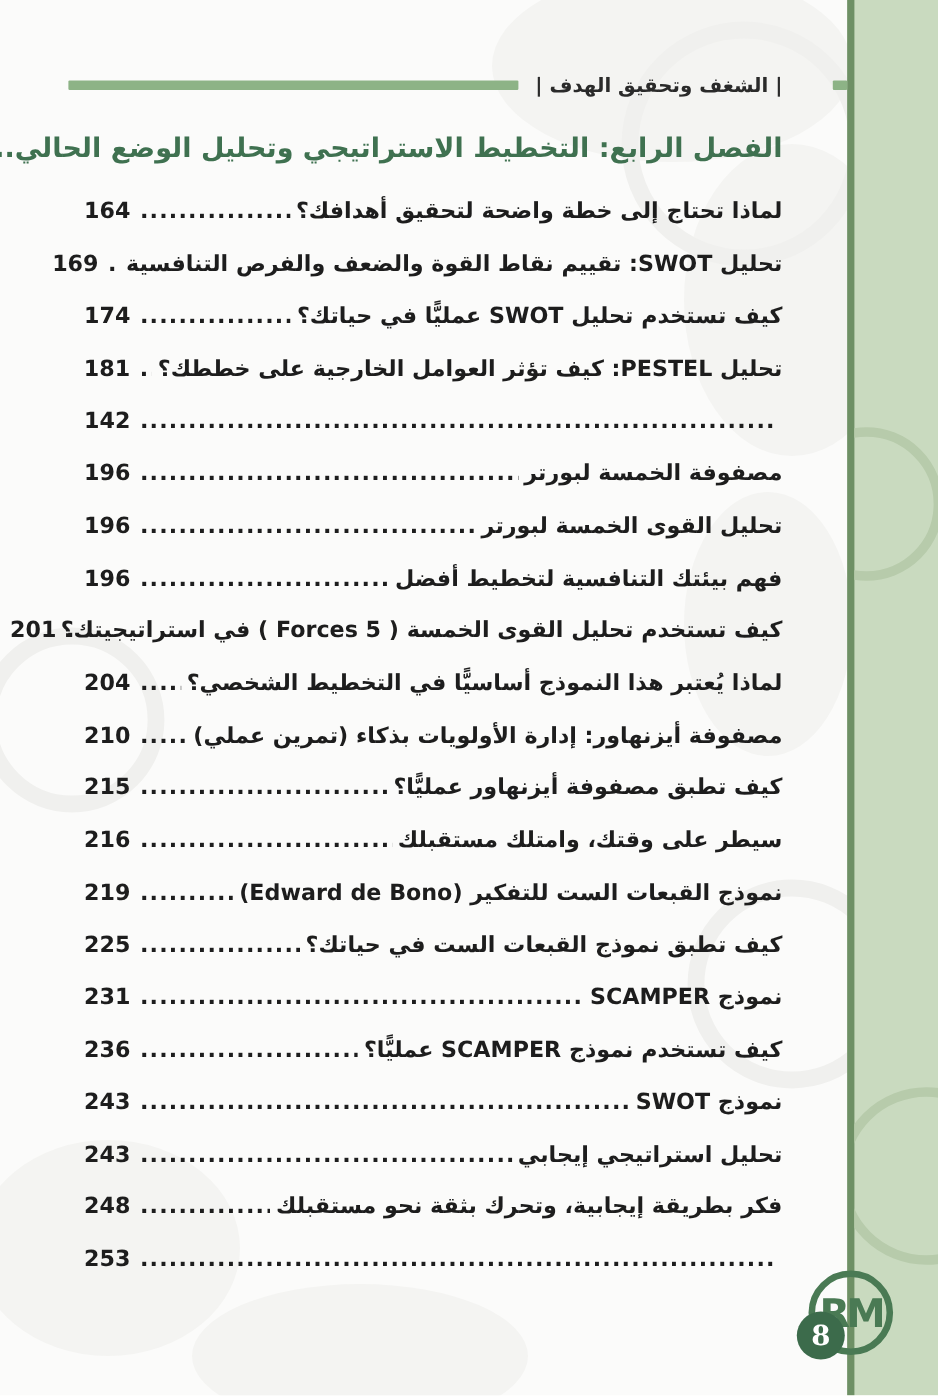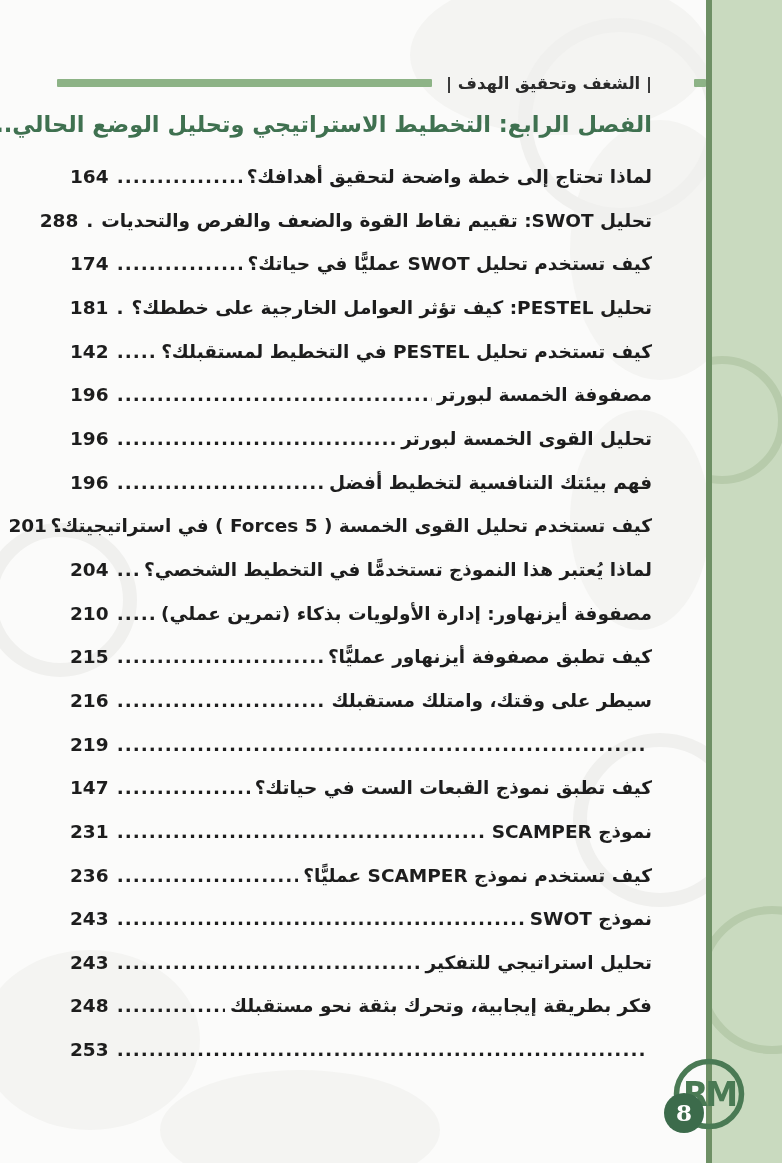--- a/index.html
+++ b/index.html
@@ -16,21 +16,21 @@
   .sidebar{
     position:absolute;top:0;right:0;bottom:0;
     width:70px;
     background:#c9dabf;
     border-left:6px solid #6e9065;
     z-index:2;
   }
   .sidebar-pattern{position:absolute;inset:0;overflow:hidden;}
   
   .header{
-    position:absolute;top:64px;left:57px;right:76px;height:38px;
+    position:absolute;top:52px;left:57px;right:76px;height:38px;
     display:flex;align-items:center;
     z-index:3;
     justify-content:center;
   }
   .rule{height:8px;background:#8db386;border-radius:1px;}
   .rule-long{flex:1 1 auto;}
   .rule-short{flex:0 0 12px;margin-left:42px;}
   .header-title{
     margin-left:14px;
     direction:rtl;
@@ -108,39 +108,38 @@
   <h1 class="chapter-title"><span>الفصل الرابع: التخطيط الاستراتيجي وتحليل الوضع الحالي</span><span>....</span></h1>
 
   <main class="toc" id="toc-list">
     <div class="toc-row">
       <span class="entry-title">لماذا تحتاج إلى خطة واضحة لتحقيق أهدافك؟</span>
       <span class="leader">................................................................................................................................................................</span>
       <span class="entry-page">164</span>
     </div>
 
     <div class="toc-row">
-      <span class="entry-title">تحليل SWOT: تقييم نقاط القوة والضعف والفرص والتحديات</span>
-      <span class="leader">................................................................................................................................................................</span>
-      <span class="entry-page">288</span>
+      <span class="entry-title">تحليل SWOT: تقييم نقاط القوة والضعف والفرص التنافسية</span>
+      <span class="leader">................................................................................................................................................................</span>
+      <span class="entry-page">169</span>
     </div>
 
     <div class="toc-row">
       <span class="entry-title">كيف تستخدم تحليل SWOT عمليًّا في حياتك؟</span>
       <span class="leader">................................................................................................................................................................</span>
       <span class="entry-page">174</span>
     </div>
 
     <div class="toc-row">
       <span class="entry-title">تحليل PESTEL: كيف تؤثر العوامل الخارجية على خططك؟</span>
       <span class="leader">................................................................................................................................................................</span>
       <span class="entry-page">181</span>
     </div>
 
     <div class="toc-row">
-      <span class="entry-title">كيف تستخدم تحليل PESTEL في التخطيط لمستقبلك؟</span>
       <span class="leader">................................................................................................................................................................</span>
       <span class="entry-page">142</span>
     </div>
 
     <div class="toc-row">
       <span class="entry-title">مصفوفة الخمسة لبورتر</span>
       <span class="leader">................................................................................................................................................................</span>
       <span class="entry-page">196</span>
     </div>
 
@@ -156,21 +155,21 @@
       <span class="entry-page">196</span>
     </div>
 
     <div class="toc-row">
       <span class="entry-title">كيف تستخدم تحليل القوى الخمسة ( Forces 5 ) في استراتيجيتك؟</span>
       <span class="leader">................................................................................................................................................................</span>
       <span class="entry-page">201</span>
     </div>
 
     <div class="toc-row">
-      <span class="entry-title">لماذا يُعتبر هذا النموذج تستخدمًّا في التخطيط الشخصي؟</span>
+      <span class="entry-title">لماذا يُعتبر هذا النموذج أساسيًّا في التخطيط الشخصي؟</span>
       <span class="leader">................................................................................................................................................................</span>
       <span class="entry-page">204</span>
     </div>
 
     <div class="toc-row">
       <span class="entry-title">مصفوفة أيزنهاور: إدارة الأولويات بذكاء (تمرين عملي)</span>
       <span class="leader">................................................................................................................................................................</span>
       <span class="entry-page">210</span>
     </div>
 
@@ -180,28 +179,29 @@
       <span class="entry-page">215</span>
     </div>
 
     <div class="toc-row">
       <span class="entry-title">سيطر على وقتك، وامتلك مستقبلك</span>
       <span class="leader">................................................................................................................................................................</span>
       <span class="entry-page">216</span>
     </div>
 
     <div class="toc-row">
+      <span class="entry-title">نموذج القبعات الست للتفكير (Edward de Bono)</span>
       <span class="leader">................................................................................................................................................................</span>
       <span class="entry-page">219</span>
     </div>
 
     <div class="toc-row">
       <span class="entry-title">كيف تطبق نموذج القبعات الست في حياتك؟</span>
       <span class="leader">................................................................................................................................................................</span>
-      <span class="entry-page">147</span>
+      <span class="entry-page">225</span>
     </div>
 
     <div class="toc-row">
       <span class="entry-title">نموذج SCAMPER</span>
       <span class="leader">................................................................................................................................................................</span>
       <span class="entry-page">231</span>
     </div>
 
     <div class="toc-row">
       <span class="entry-title">كيف تستخدم نموذج SCAMPER عمليًّا؟</span>
@@ -209,21 +209,21 @@
       <span class="entry-page">236</span>
     </div>
 
     <div class="toc-row">
       <span class="entry-title">نموذج SWOT</span>
       <span class="leader">................................................................................................................................................................</span>
       <span class="entry-page">243</span>
     </div>
 
     <div class="toc-row">
-      <span class="entry-title">تحليل استراتيجي للتفكير</span>
+      <span class="entry-title">تحليل استراتيجي إيجابي</span>
       <span class="leader">................................................................................................................................................................</span>
       <span class="entry-page">243</span>
     </div>
 
     <div class="toc-row">
       <span class="entry-title">فكر بطريقة إيجابية، وتحرك بثقة نحو مستقبلك</span>
       <span class="leader">................................................................................................................................................................</span>
       <span class="entry-page">248</span>
     </div>
 

